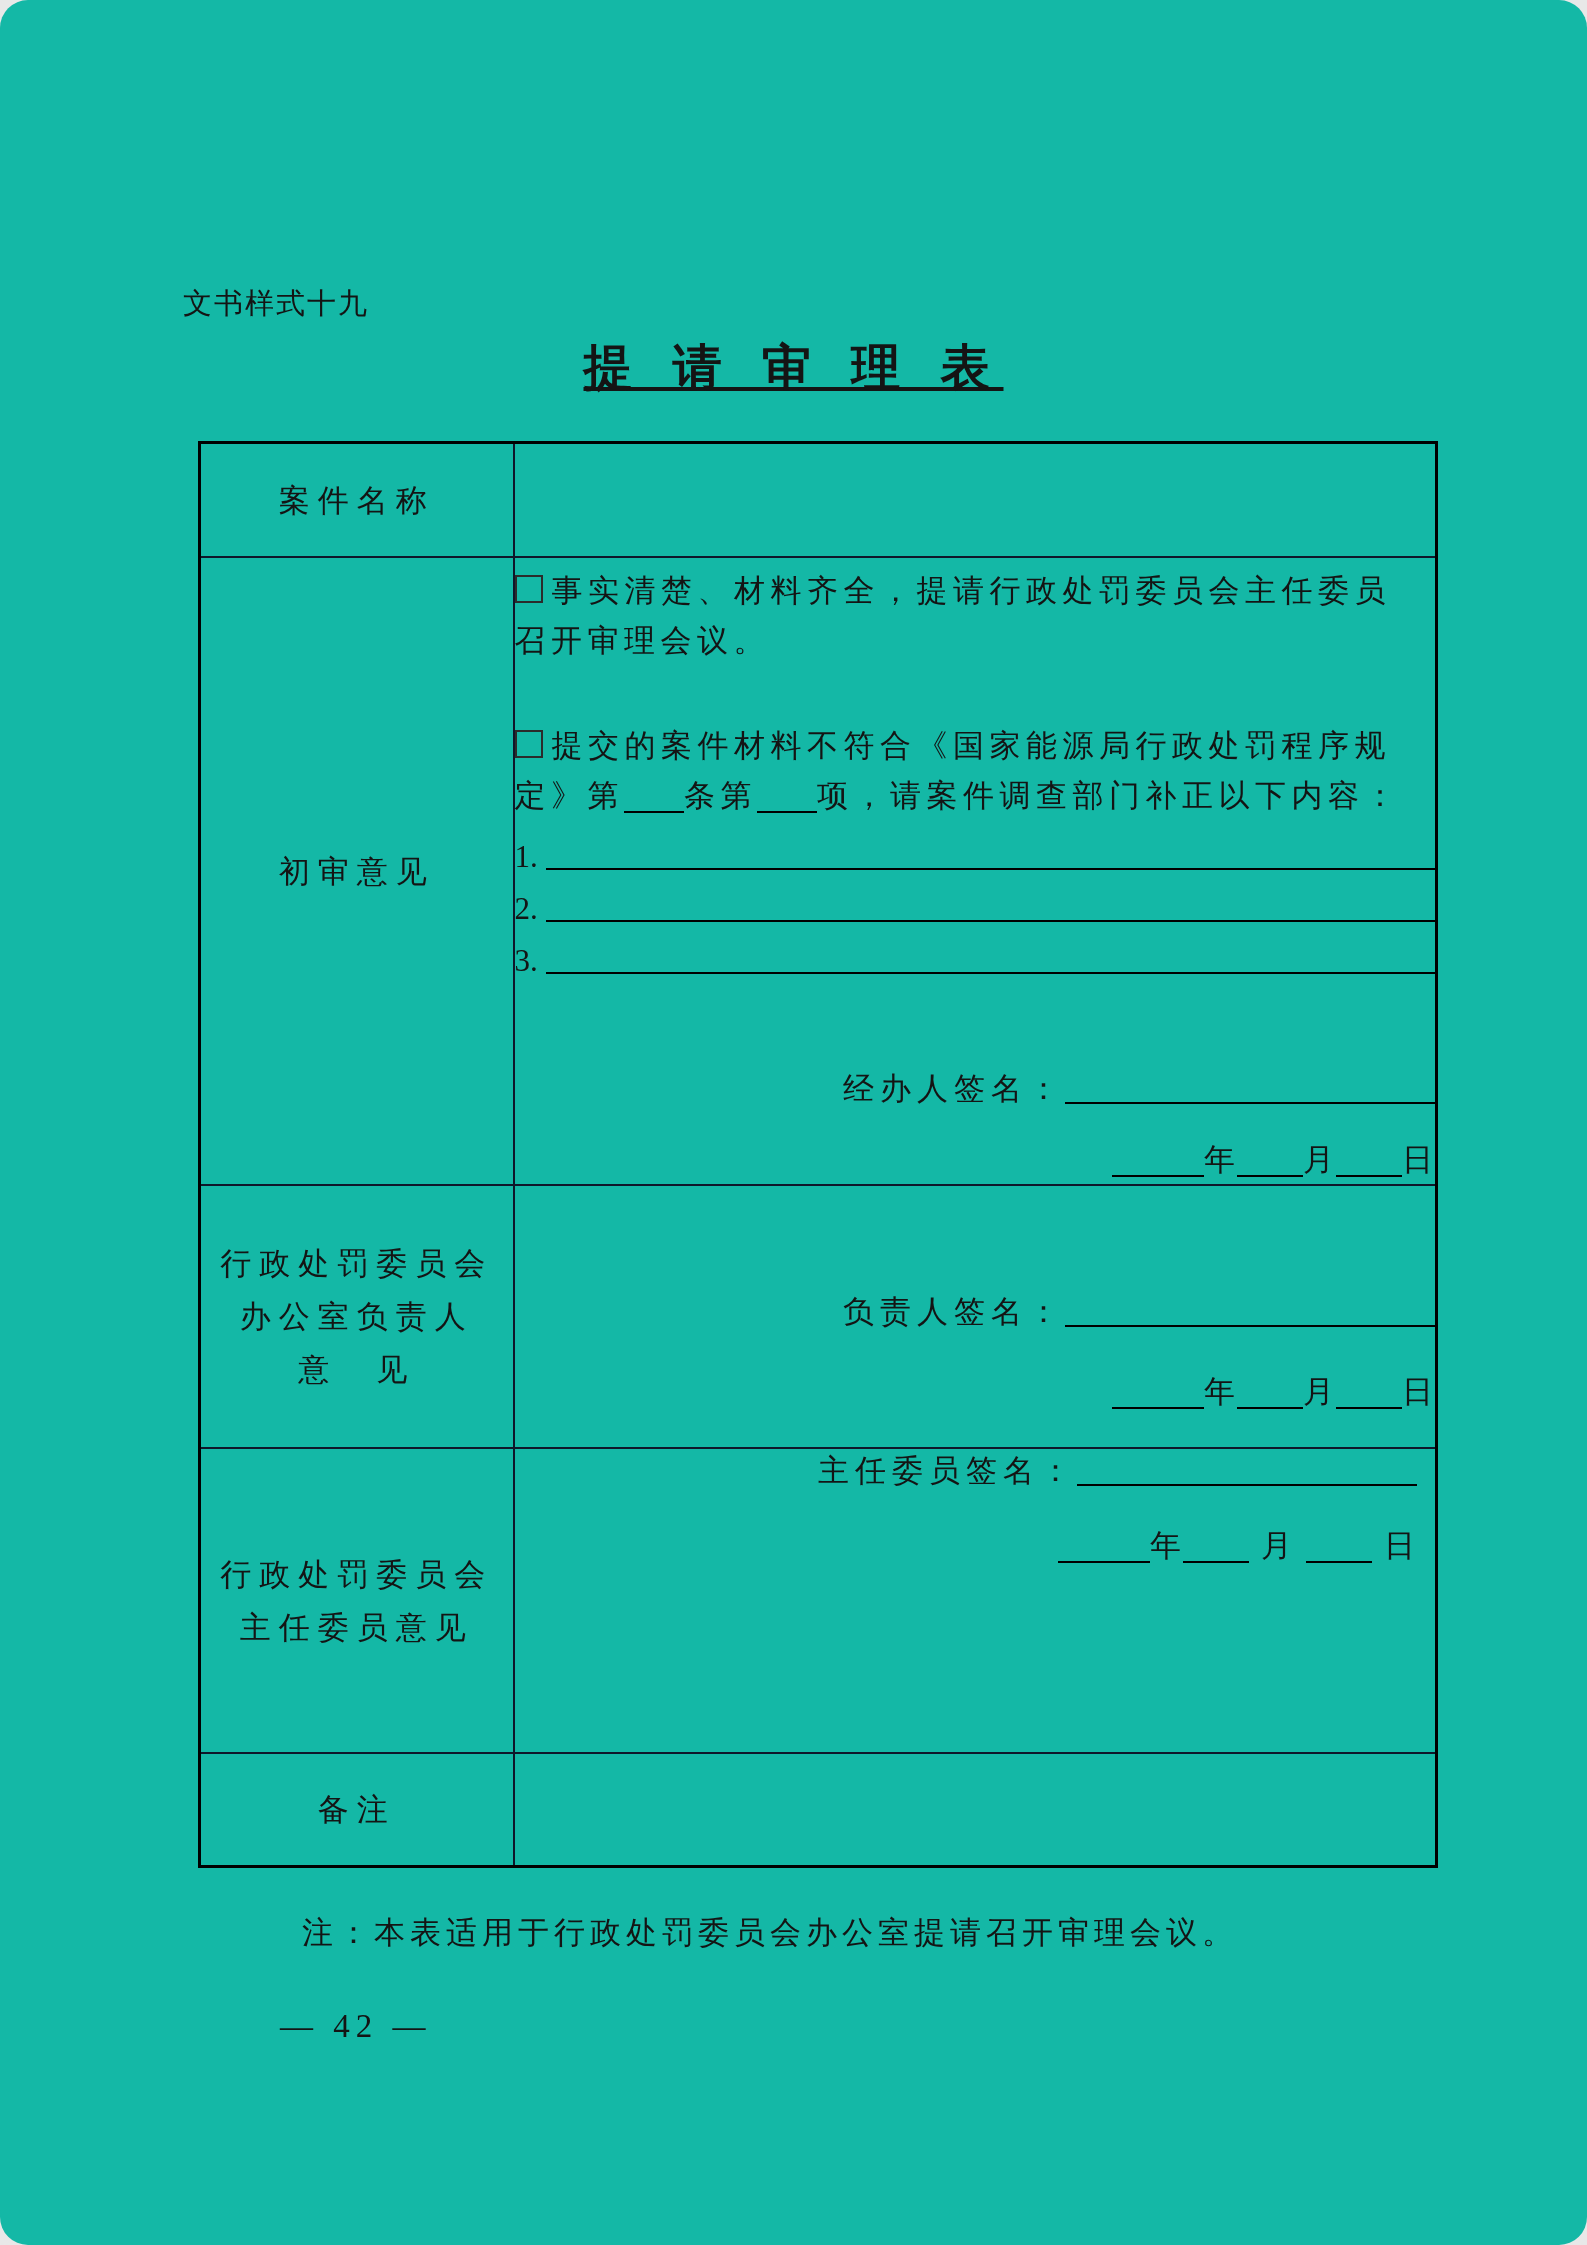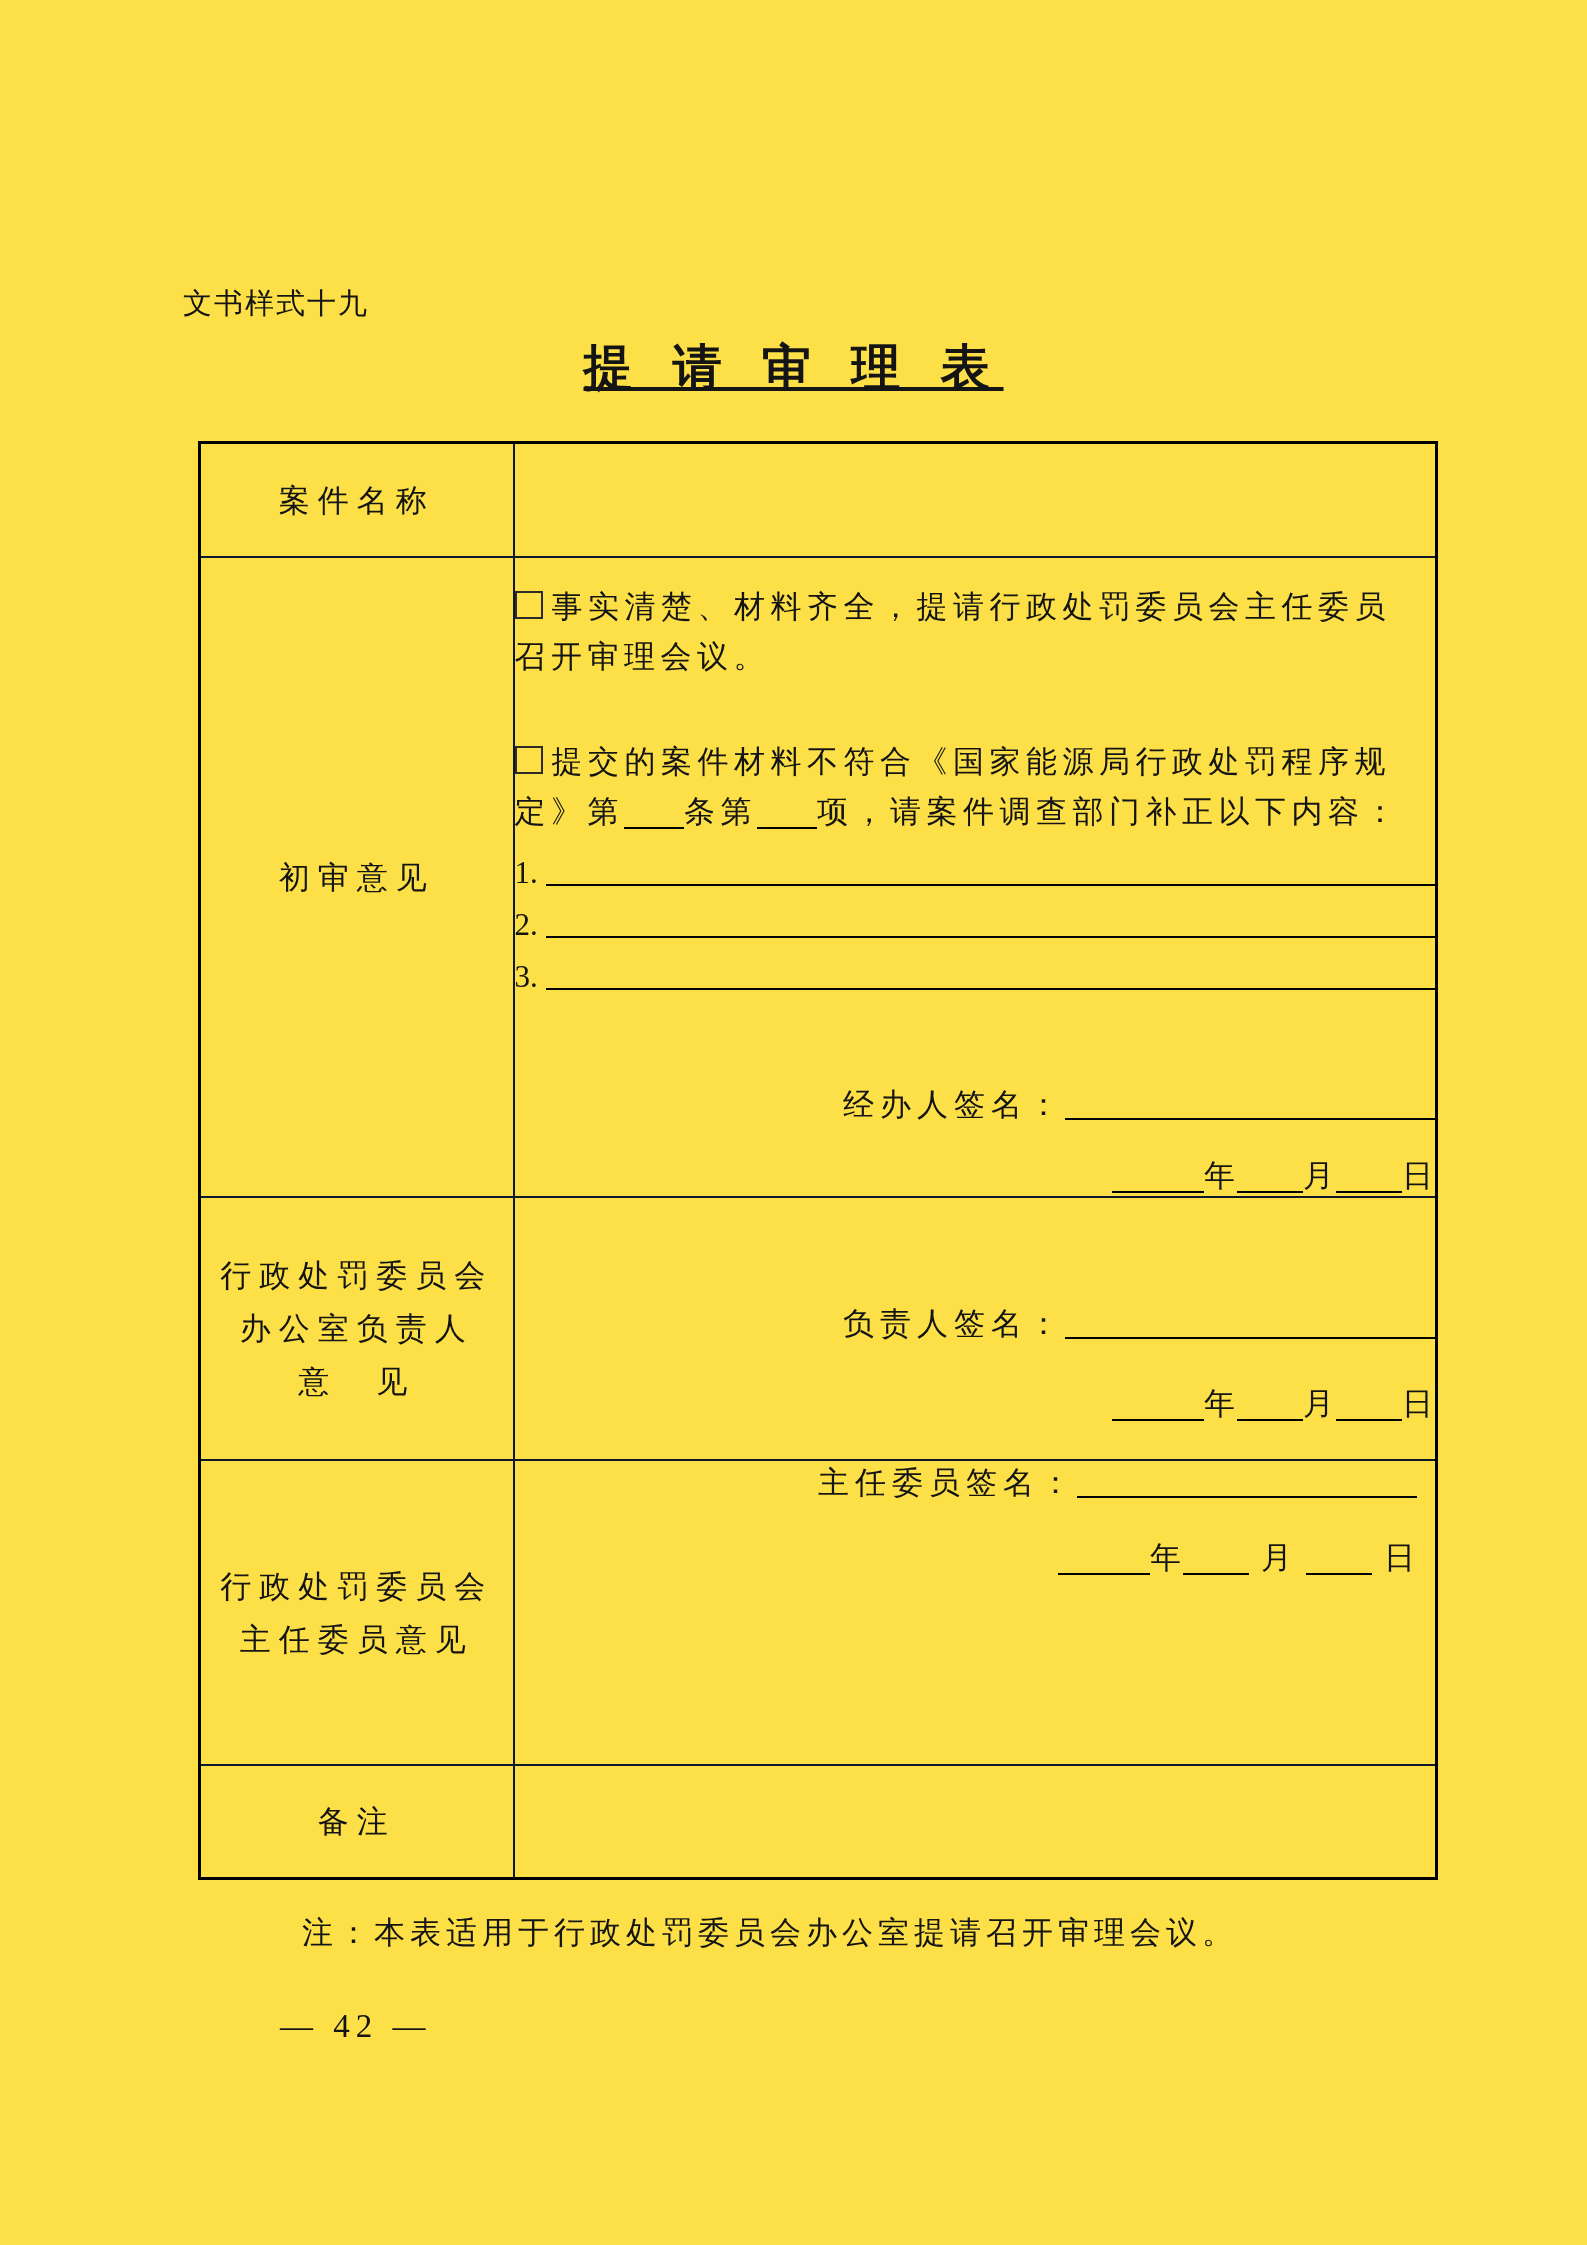--- a/index.html
+++ b/index.html
@@ -1,22 +1,23 @@
 <!DOCTYPE html>
 <html><head>
 <meta charset="utf-8">
 <style>
   html,body{margin:0;padding:0;background:#e8e8e8;}
   .page{
     position:relative;
     width:1587px;height:2245px;
-    background:#fde047;
+    background:#14b8a6;
     font-family:"Liberation Serif","DejaVu Serif",serif;
     color:#141414;
     overflow:hidden;
+    border-radius:28px;
   }
   .doc-label{
     position:absolute;left:183px;top:284px;
     font-size:29px;letter-spacing:2px;white-space:nowrap;
   }
   .form-title{
     position:absolute;left:0;top:335px;width:1587px;
     text-align:center;font-size:49px;font-weight:bold;
     letter-spacing:14px;white-space:nowrap;text-decoration:underline;
   }
@@ -26,21 +27,21 @@
     border:3px solid #000;
   }
   table.form td{border:2px solid #0f172a;padding:0;}
   td.lbl{
     text-align:center;vertical-align:middle;
     font-size:31px;letter-spacing:8px;line-height:53px;
   }
   td.val{vertical-align:top;}
   td.content{vertical-align:top;padding:0 13px 0 15px;font-size:31px;}
   .pline{line-height:50px;letter-spacing:5.5px;white-space:nowrap;}
-  .p-opt1{margin-top:24px;}
+  .p-opt1{margin-top:8px;}
   .p-opt2{margin-top:55px;}
   .checkbox{
     display:inline-block;width:24px;height:24px;
     border:2.5px solid #2b2b2b;margin-right:9px;vertical-align:-2px;
   }
   .inline-blank{
     display:inline-block;width:60px;height:30px;
     border-bottom:2.5px solid #000;vertical-align:-7px;
   }
   .items{margin-top:2px;}

